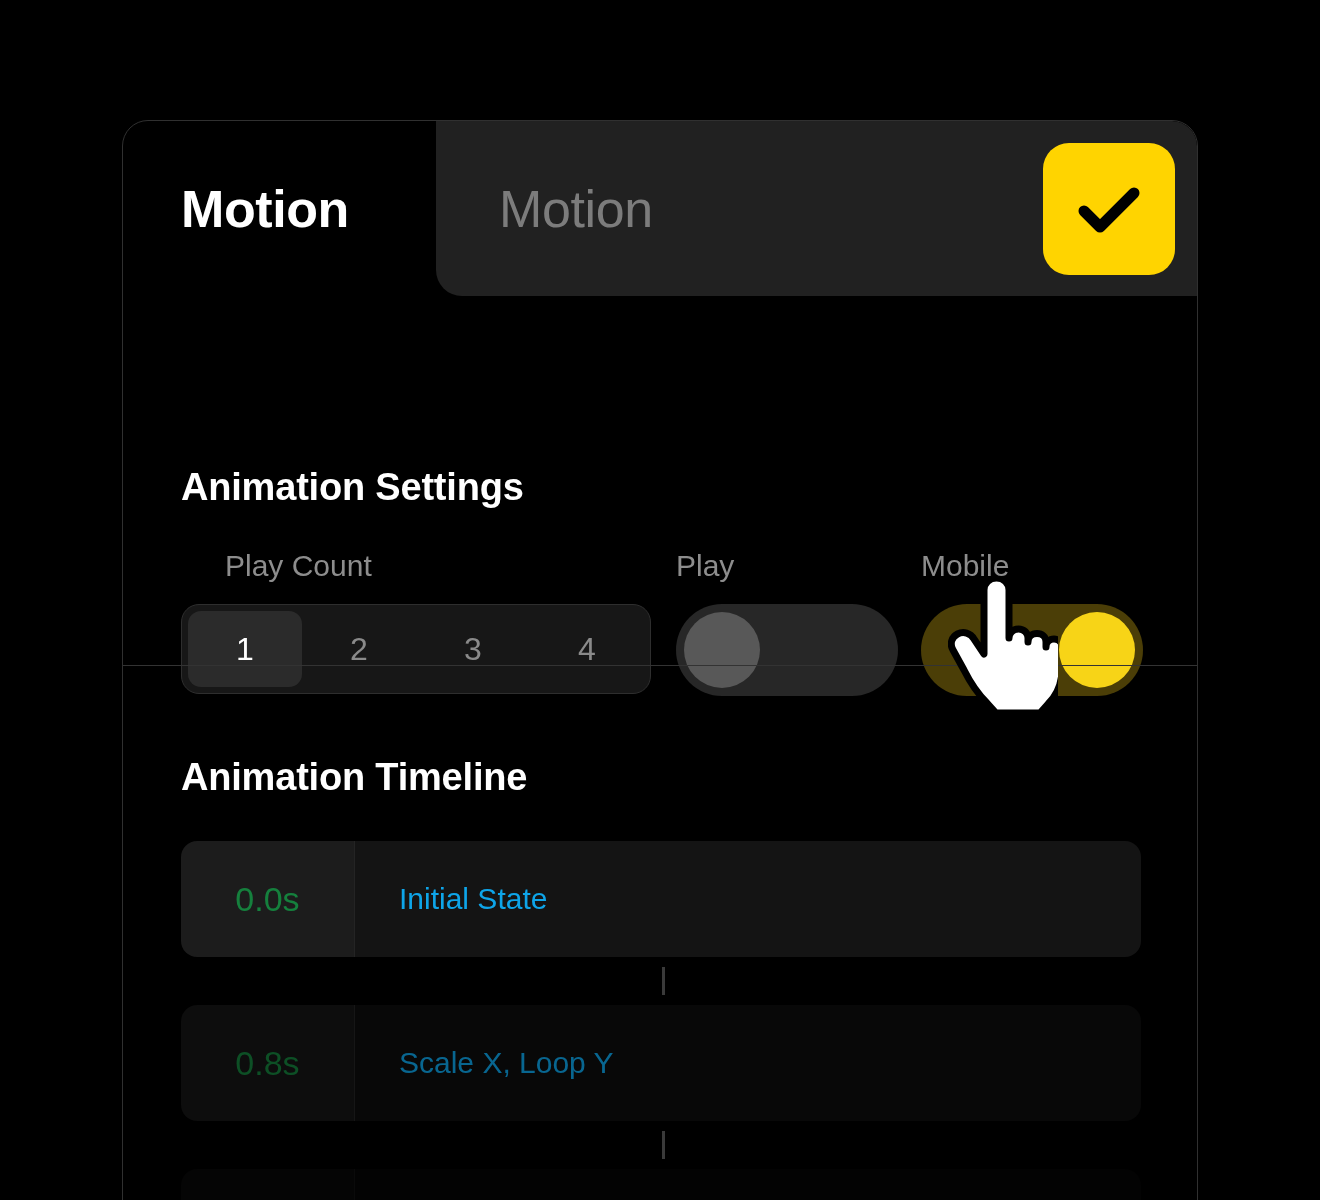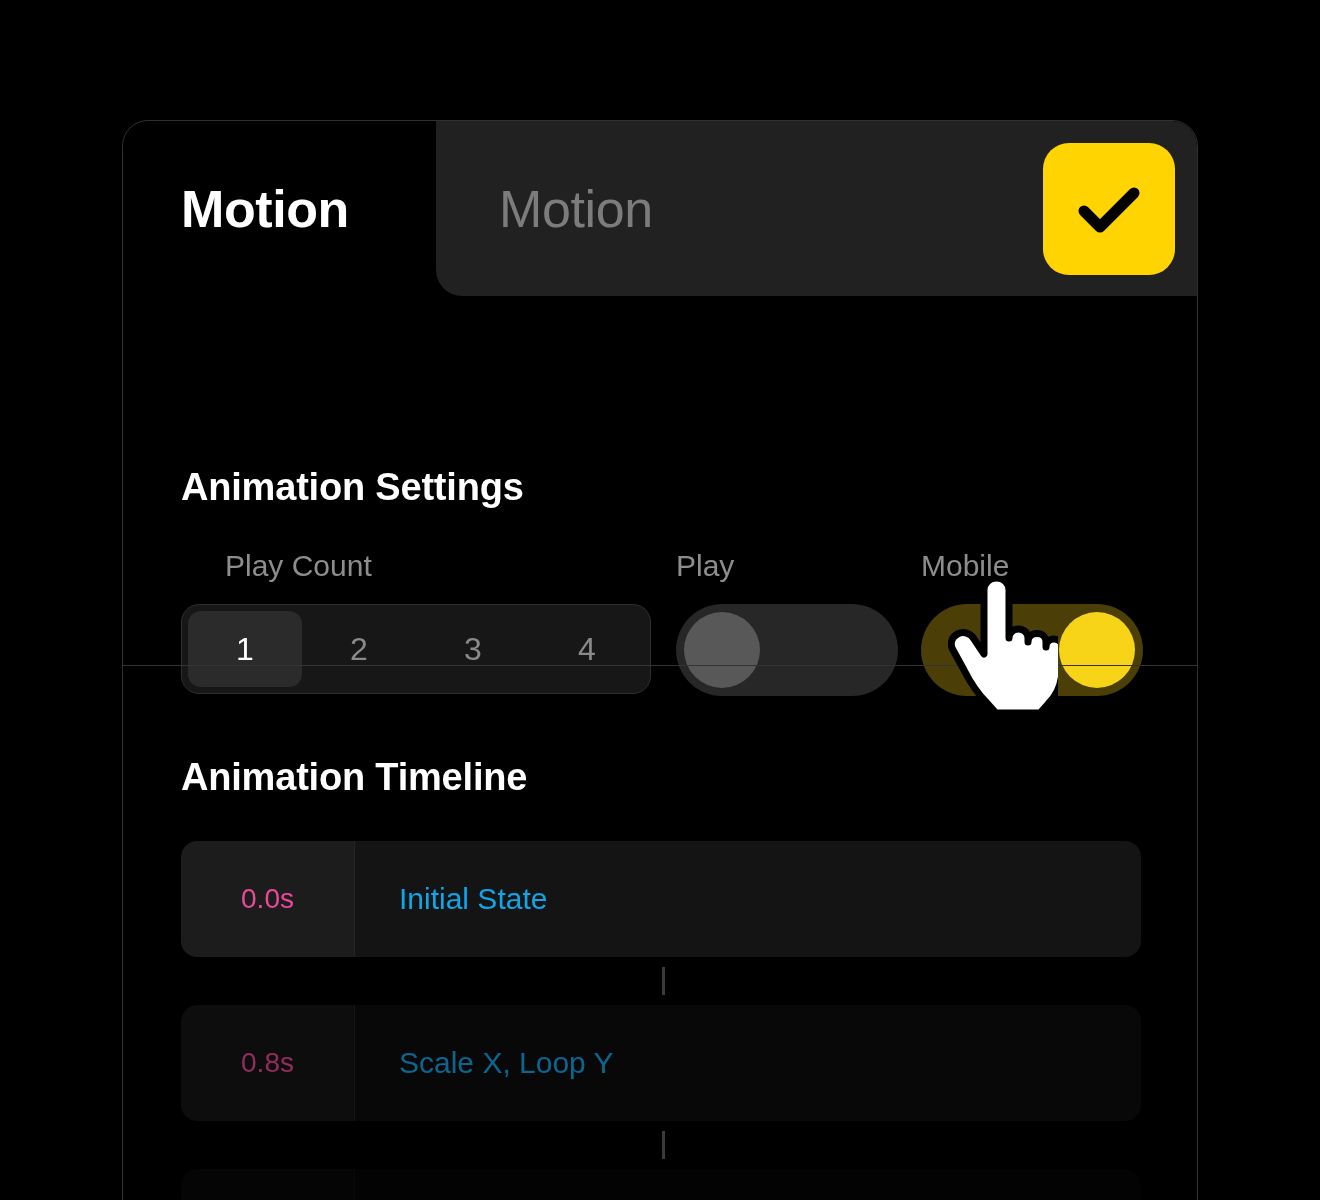--- a/index.html
+++ b/index.html
@@ -244,22 +244,22 @@
   .tl-row.row-2 { background: #0a0a0a; opacity: 0.30; }
 
   .tl-time {
     width: 174px;
     flex: 0 0 174px;
     display: flex;
     align-items: center;
     justify-content: center;
     background: rgba(255,255,255,0.035);
     border-right: 1px solid #242424;
-    font-size: 28px;
-    color: #ec4899;
+    font-size: 34px;
+    color: #15803d;
     box-sizing: border-box;
   }
   .tl-name {
     flex: 1;
     display: flex;
     align-items: center;
     padding-left: 44px;
     font-size: 30px;
     color: #0ea5e9;
   }

